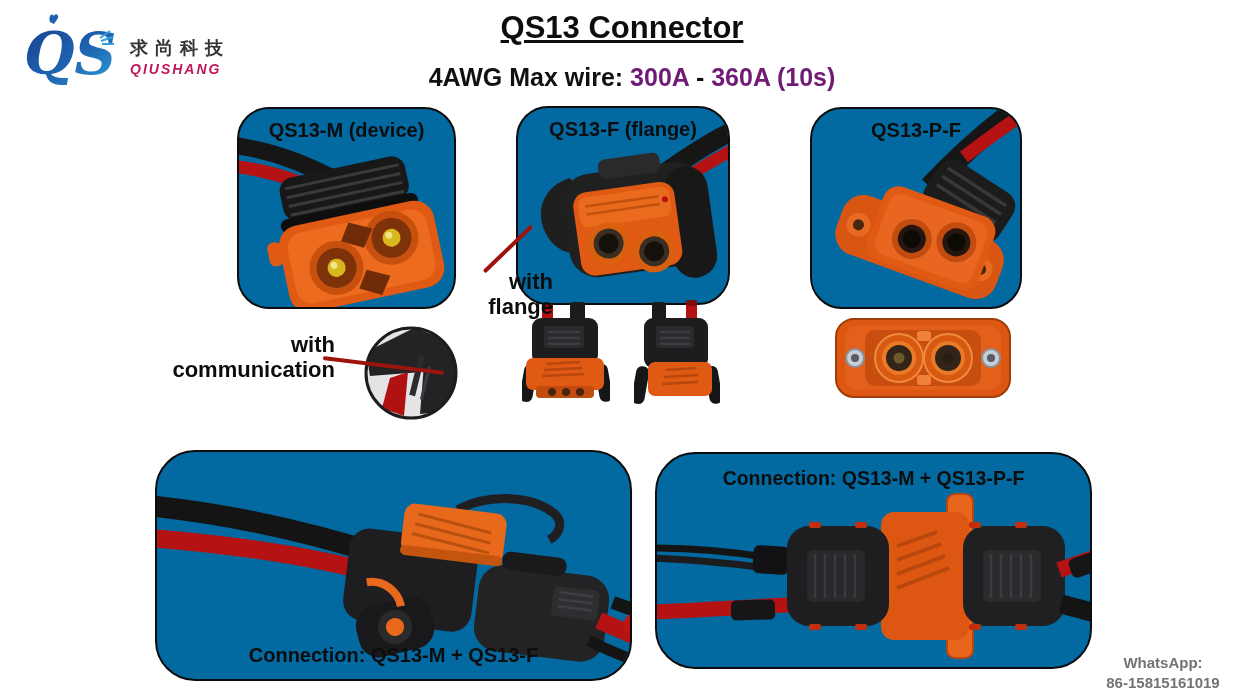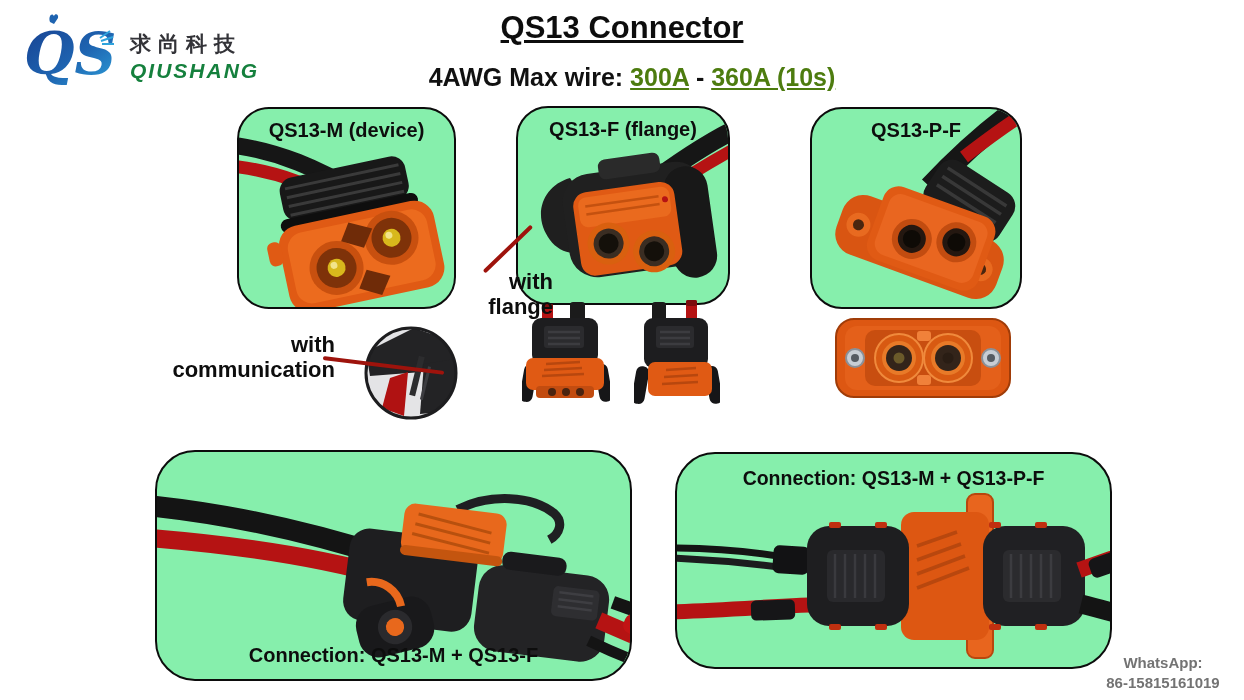--- a/index.html
+++ b/index.html
@@ -1,41 +1,41 @@
 <!DOCTYPE html>
 <html><head>
 <meta charset="utf-8">
 <style>
   html,body{margin:0;padding:0;background:#ffffff;font-family:"Liberation Sans",sans-serif;}
   #stage{position:relative;width:1244px;height:700px;background:#fff;overflow:hidden;}
 
   
   .brand{position:absolute;left:16px;top:8px;display:flex;align-items:center;}
   .brand-text{margin-left:10px;padding-top:8px;}
-  .brand-zh{font-size:21px;font-weight:bold;letter-spacing:7px;color:#333338;}
-  .brand-en{font-size:21px;font-weight:bold;font-style:italic;letter-spacing:2px;color:#15803d;margin-top:1px;}
+  .brand-zh{font-size:18px;font-weight:bold;letter-spacing:7px;color:#333338;}
+  .brand-en{font-size:14px;font-weight:bold;font-style:italic;letter-spacing:2px;color:#be185d;margin-top:1px;}
 
   
   .title{position:absolute;left:0;top:10px;width:100%;text-align:center;font-size:31px;font-weight:bold;color:#0d0d0d;text-decoration:underline;}
   .subtitle{position:absolute;left:0;top:63px;width:100%;text-align:center;font-size:25px;font-weight:bold;color:#111;white-space:pre-wrap;}
   .subtitle .inner{position:relative;left:10px;}
-  .red{color:#4d7c0f;text-decoration:underline;}
-
-  
-  .frame{position:absolute;border:2.5px solid #0c0c0c;border-radius:32px;background:#86efac;overflow:hidden;}
+  .red{color:#701a75;}
+
+  
+  .frame{position:absolute;border:2.5px solid #0c0c0c;border-radius:32px;background:#0369a1;overflow:hidden;}
   .frame .photo{position:absolute;left:0;top:0;width:100%;height:100%;}
   .frame-label{position:absolute;left:0;width:100%;text-align:center;font-weight:bold;color:#0d0d0d;z-index:3;}
   .lbl-top{top:10px;font-size:20px;}
   .caption-bottom{bottom:8px;font-size:16.5px;}
 
   #frame-m{left:237px;top:107px;width:215px;height:198px;}
   #frame-f{left:516px;top:106px;width:210px;height:195px;}
   #frame-pf{left:810px;top:107px;width:208px;height:198px;}
   #frame-conn-mf{left:155px;top:450px;width:473px;height:227px;border-radius:40px;}
-  #frame-conn-mpf{left:655px;top:452px;width:433px;height:213px;border-radius:40px;margin-left:20px;}
+  #frame-conn-mpf{left:655px;top:452px;width:433px;height:213px;border-radius:40px;}
   #frame-conn-mf .frame-label{bottom:12px;font-size:20px;}
   #frame-conn-mpf .frame-label{top:13px;font-size:19.5px;}
 
   
   .ann{position:absolute;font-weight:bold;color:#0d0d0d;text-align:right;white-space:pre-line;line-height:1.12;z-index:4;}
   #ann-flange{left:433px;top:270px;width:120px;font-size:22px;}
   #ann-comm{left:163px;top:333px;width:172px;font-size:22px;}
   .pointer{position:absolute;height:3.5px;background:#9e130c;border-radius:2px;transform-origin:0 50%;z-index:5;}
   #ptr-flange{left:484px;top:270px;width:66px;transform:rotate(-44deg);}
   #ptr-comm{left:323px;top:356px;width:122px;transform:rotate(7deg);}

